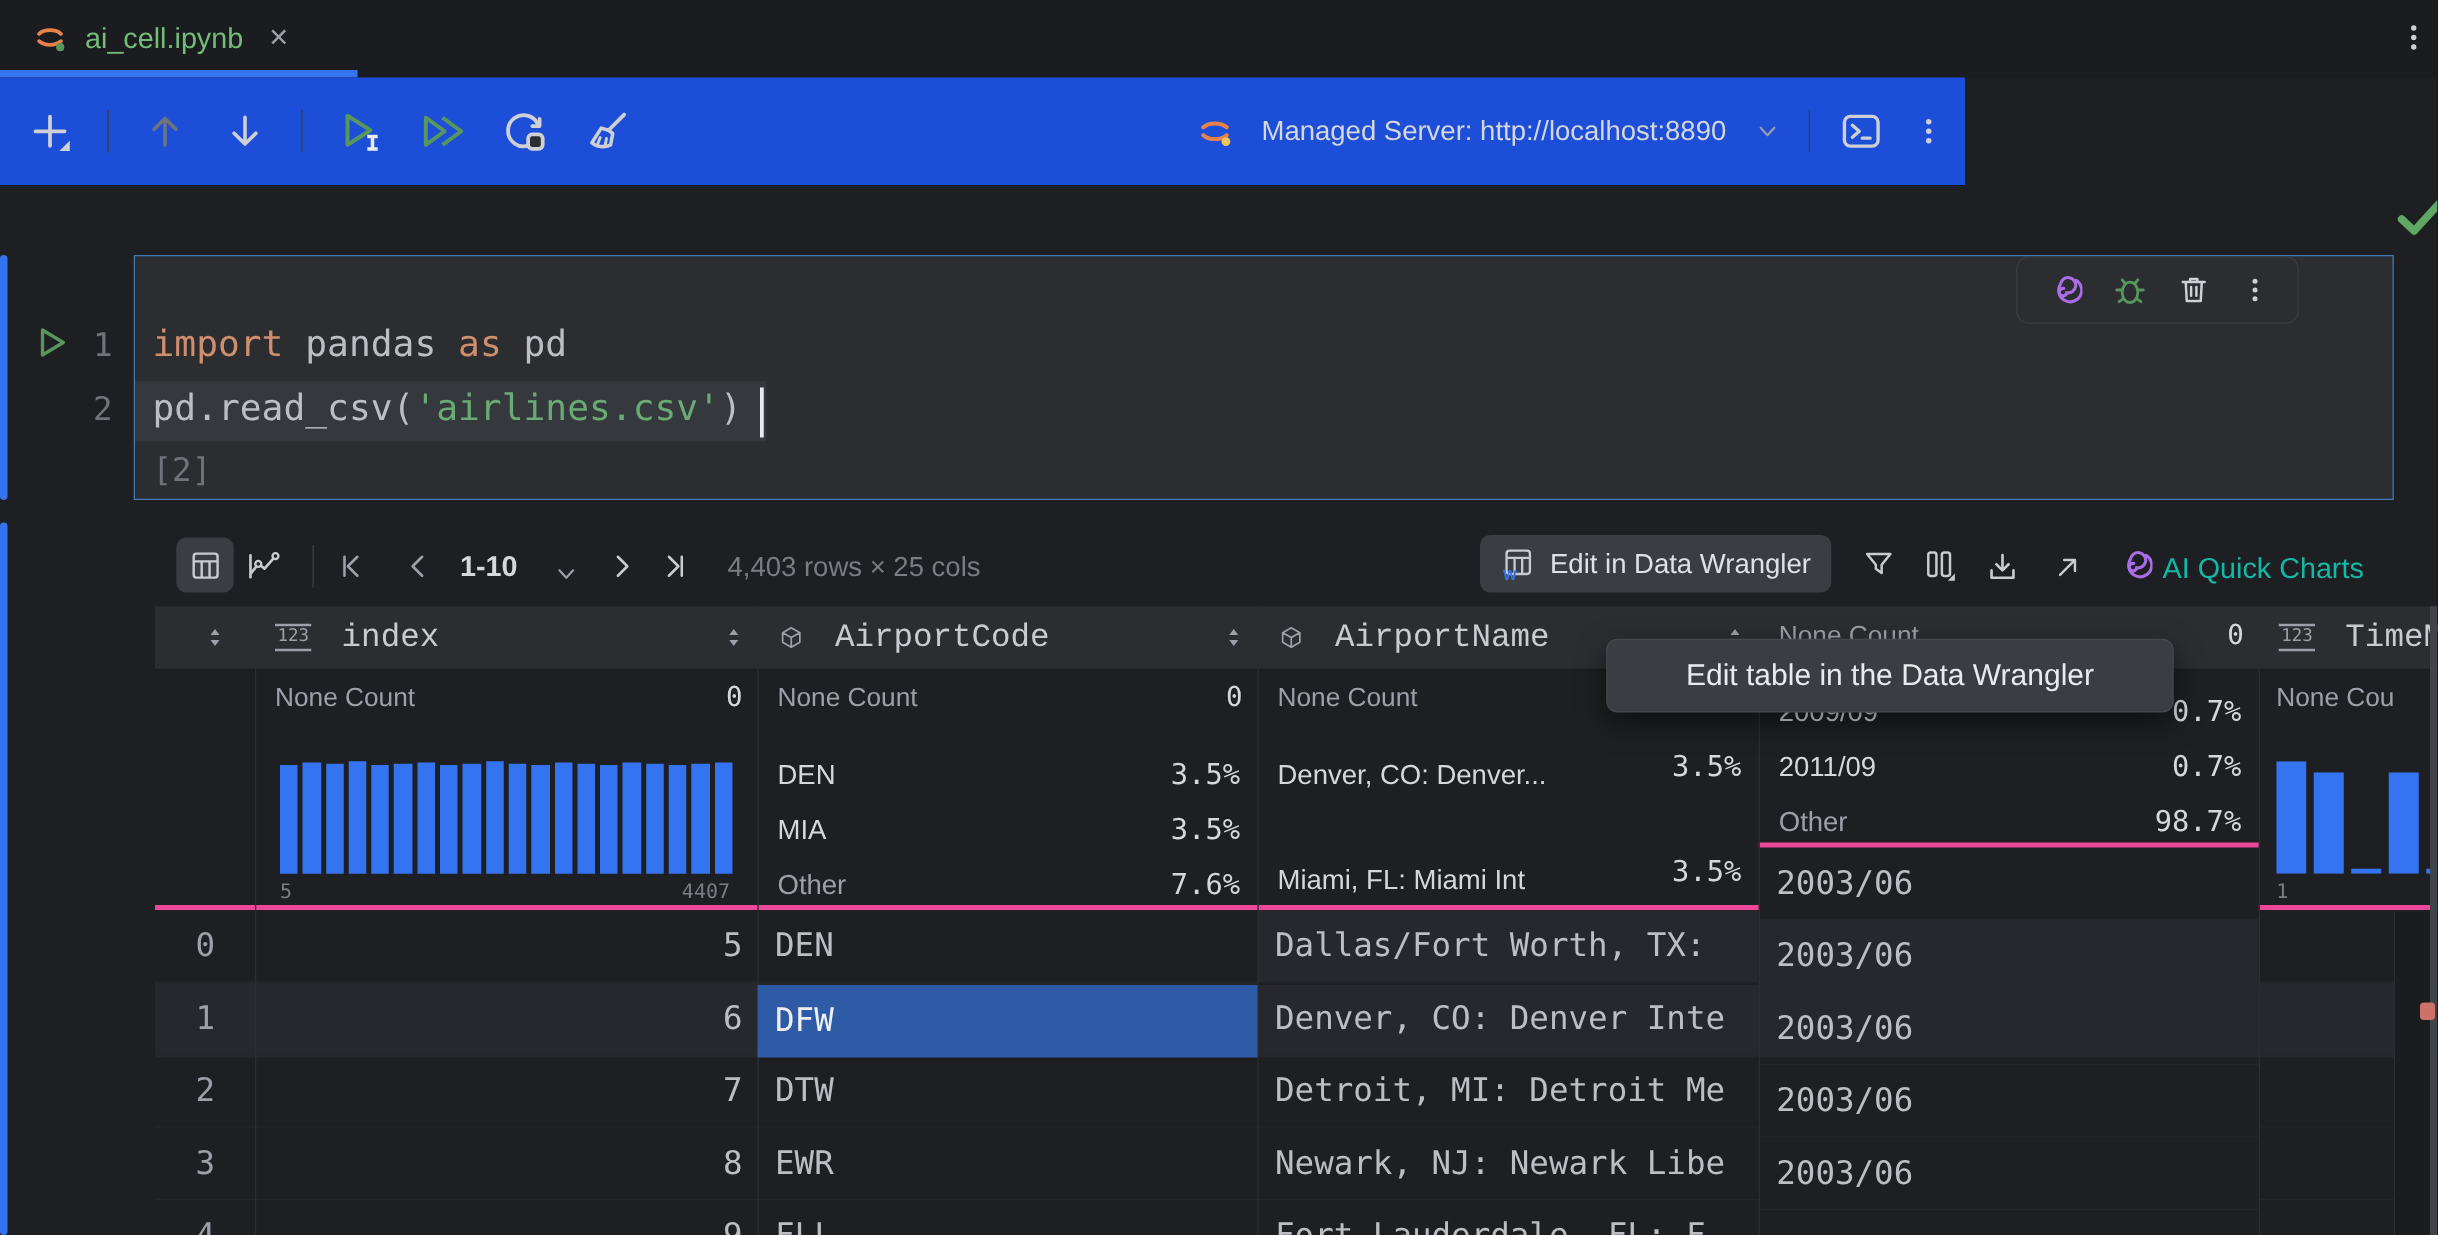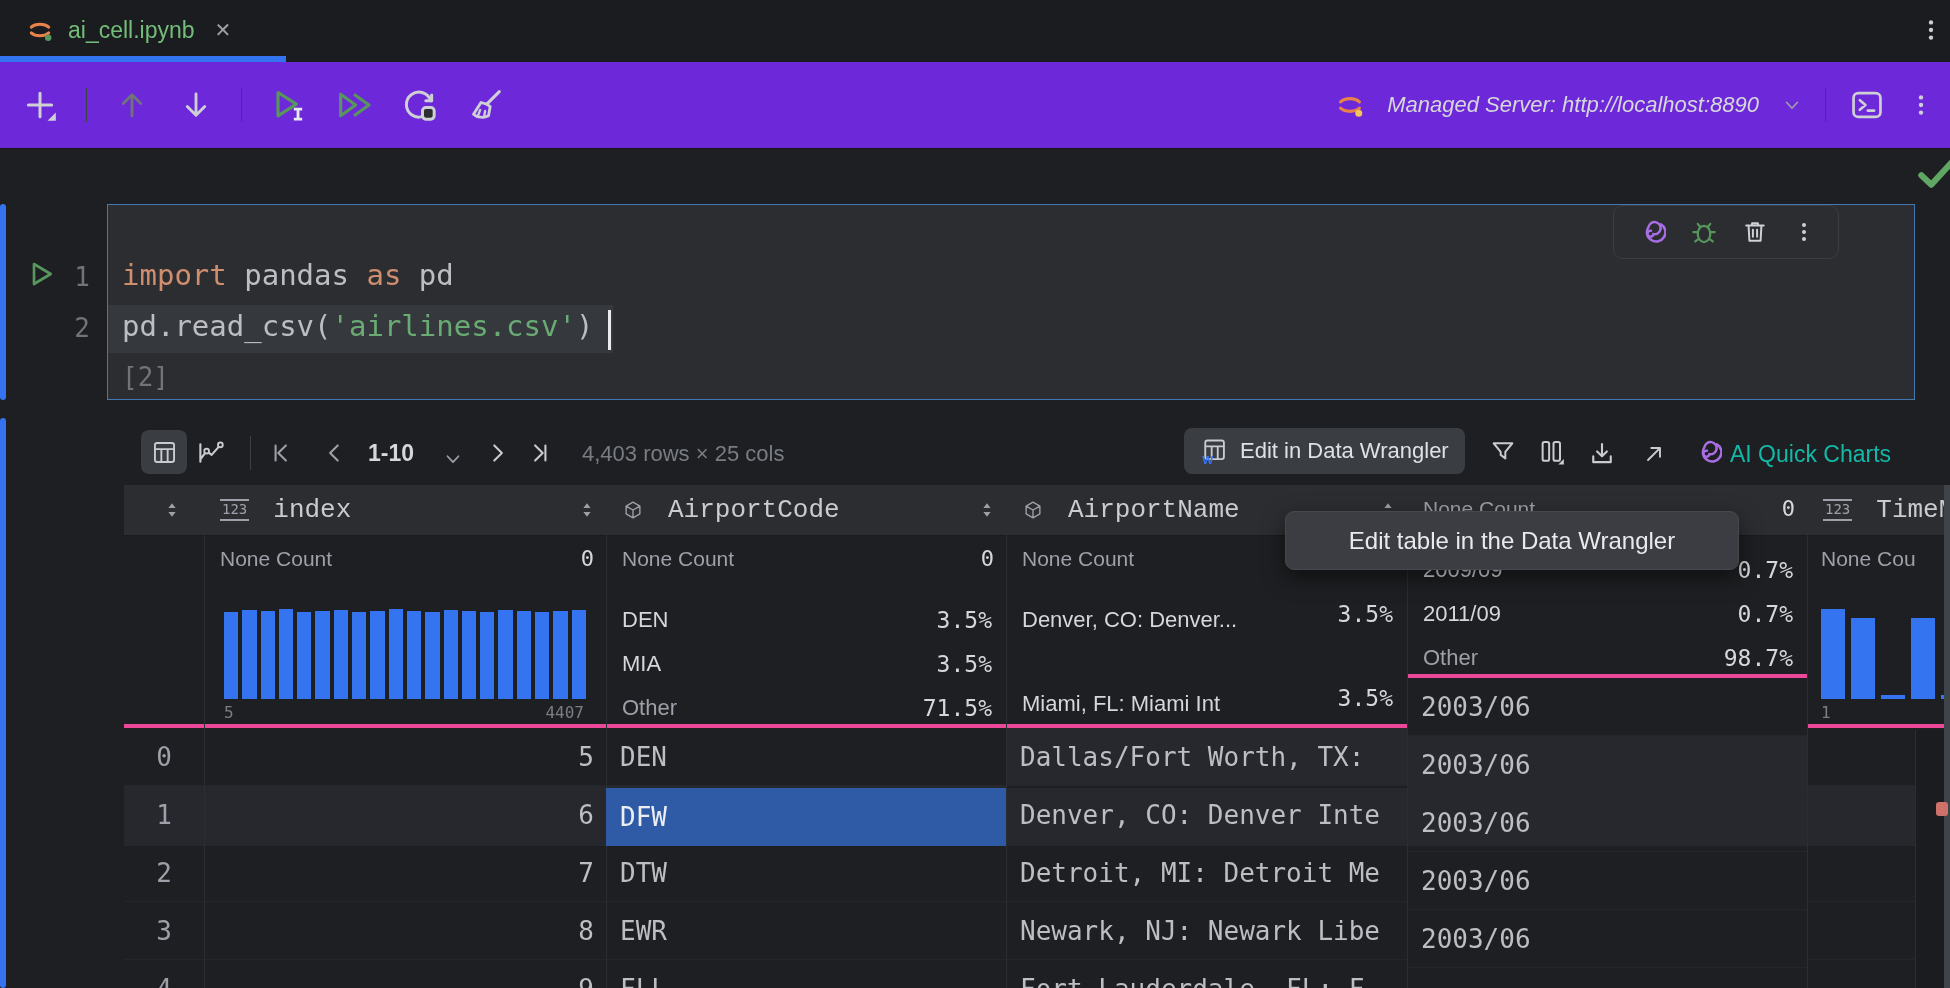--- a/index.html
+++ b/index.html
@@ -9,21 +9,21 @@
   .mono{font-family:"DejaVu Sans Mono",monospace;}
   svg{display:block;}
   
   .tabbar{left:0;top:0;width:1950px;height:62px;background:#1A1C1F;}
   .tab{left:12px;top:0;height:60px;display:flex;align-items:center;gap:14px;padding:0 14px;}
   .tab-title{font-size:23px;color:#73BD79;}
   .tab-close{font-size:20px;color:#9DA0A8;margin-left:6px;}
   .tab-underline{left:0;top:56px;width:286px;height:6px;background:#3574F0;}
   .kebab{color:#CED0D6;}
   
-  .toolbar{left:0;top:62px;width:1950px;height:86px;background:#6d28d9;border-bottom:1px solid #151617;font-style:italic;}
+  .toolbar{left:0;top:62px;width:1572px;height:86px;background:#1d4ed8;border-bottom:1px solid #151617;}
   .tbrow{display:flex;align-items:center;height:100%;}
   .sep{width:1px;height:34px;background:#3C3F44;}
   .server-label{font-size:22px;color:#D5D7DB;}
   
   .cell-stripe{width:6px;background:#3574F0;border-radius:3px;}
   .code-cell{left:107px;top:204px;width:1808px;height:196px;background:#2B2D30;border:1.5px solid #4379B3;box-sizing:border-box;}
   .line-hl{left:108px;top:305px;width:505px;height:48px;background:#35383D;}
   .codeline{font-size:29px;white-space:pre;color:#BCBEC4;}
   .kw{color:#CF8E6D;} .str{color:#6AAB73;}
   .lineno{font-size:26px;color:#6F737A;width:34px;text-align:right;}
@@ -322,21 +322,21 @@
       </svg>
     </div>
     <div class="scell">
       <div class="abs stat-label" style="left:16px;top:12px;">None Count</div>
       <div class="abs stat-val" style="right:12px;top:11px;">0</div>
       <div class="abs entry-k" style="left:16px;top:72px;">DEN</div>
       <div class="abs entry-v" style="right:14px;top:72px;">3.5%</div>
       <div class="abs entry-k" style="left:16px;top:116px;">MIA</div>
       <div class="abs entry-v" style="right:14px;top:116px;">3.5%</div>
       <div class="abs entry-k other" style="left:16px;top:160px;">Other</div>
-      <div class="abs entry-v" style="right:14px;top:160px;">71.5%</div>
+      <div class="abs entry-v" style="right:14px;top:160px;">7.6%</div>
     </div>
     <div class="rcell rtxt">DEN</div>
     <div class="rcell rtxt" style="background:#26282D;"></div>
     <div class="rcell rtxt">DTW</div>
     <div class="rcell rtxt">EWR</div>
     <div class="rcell rtxt">FLL</div>
   </div>
 
   <div class="abs sel-cell">DFW</div>
 

